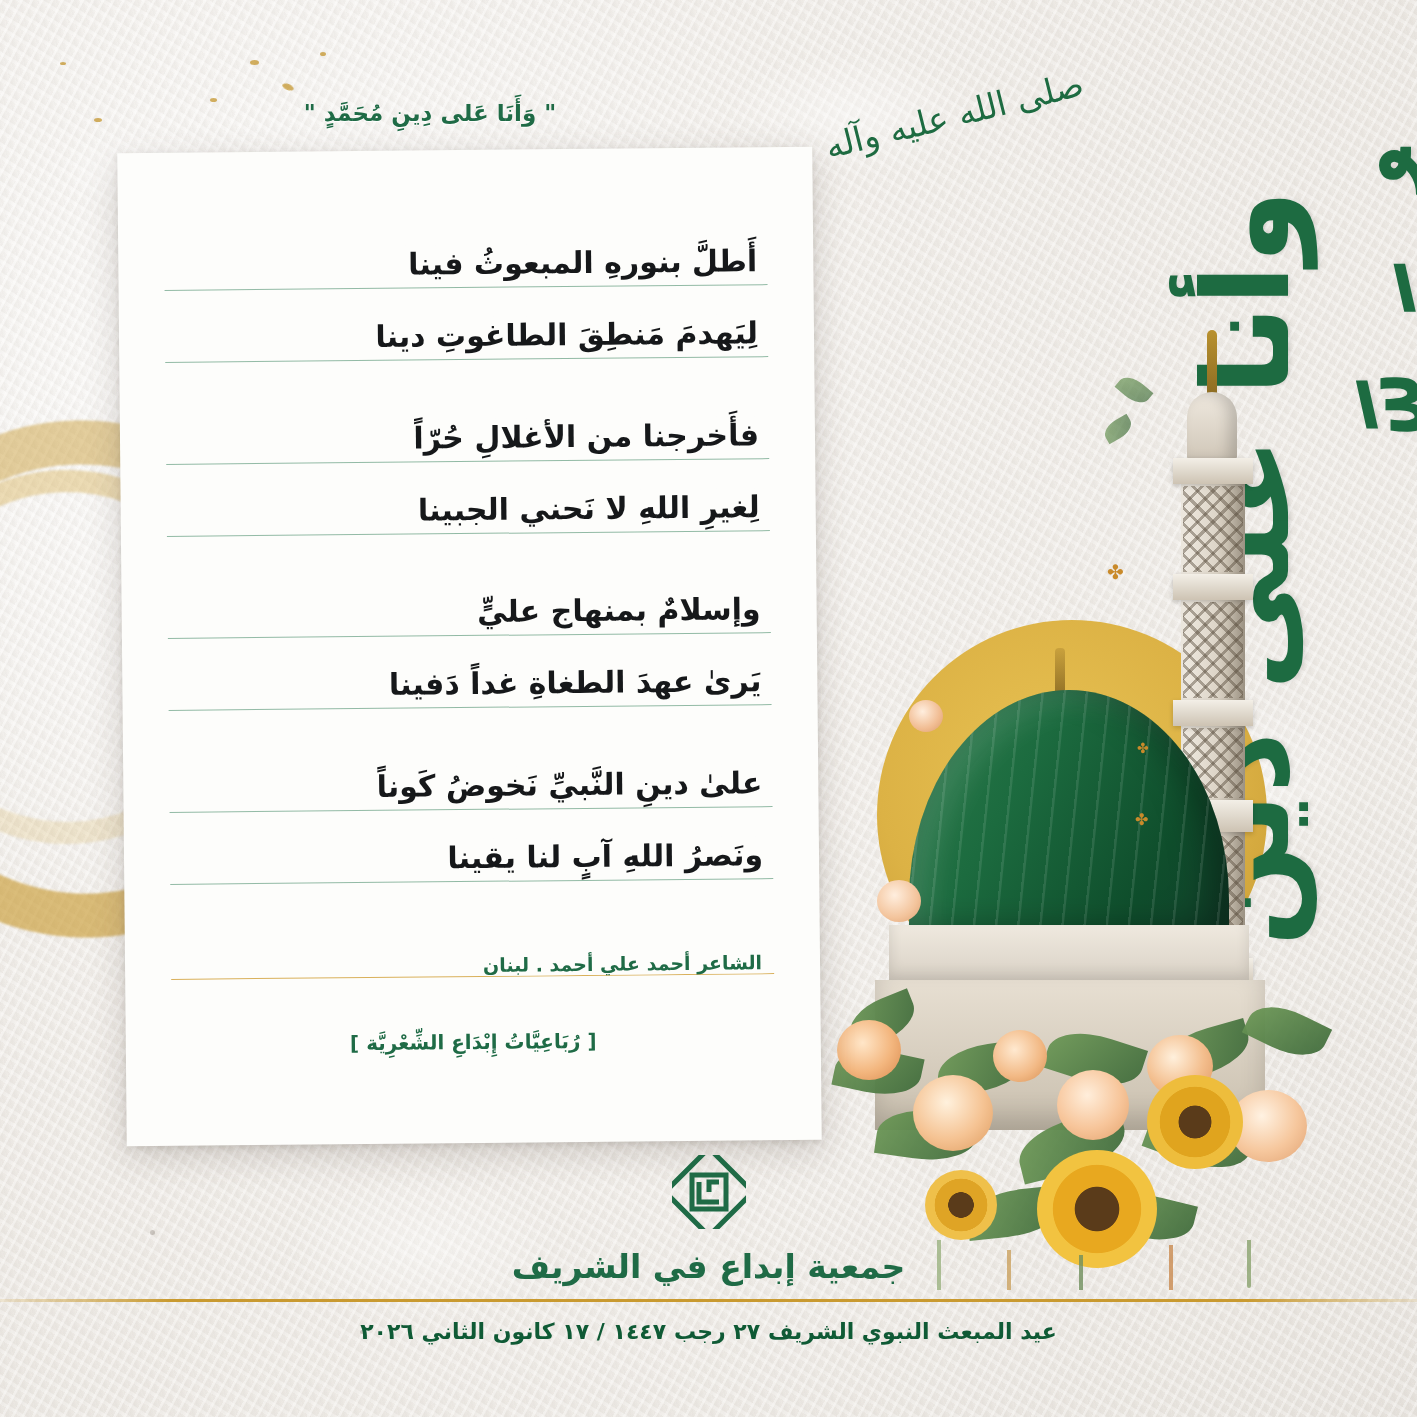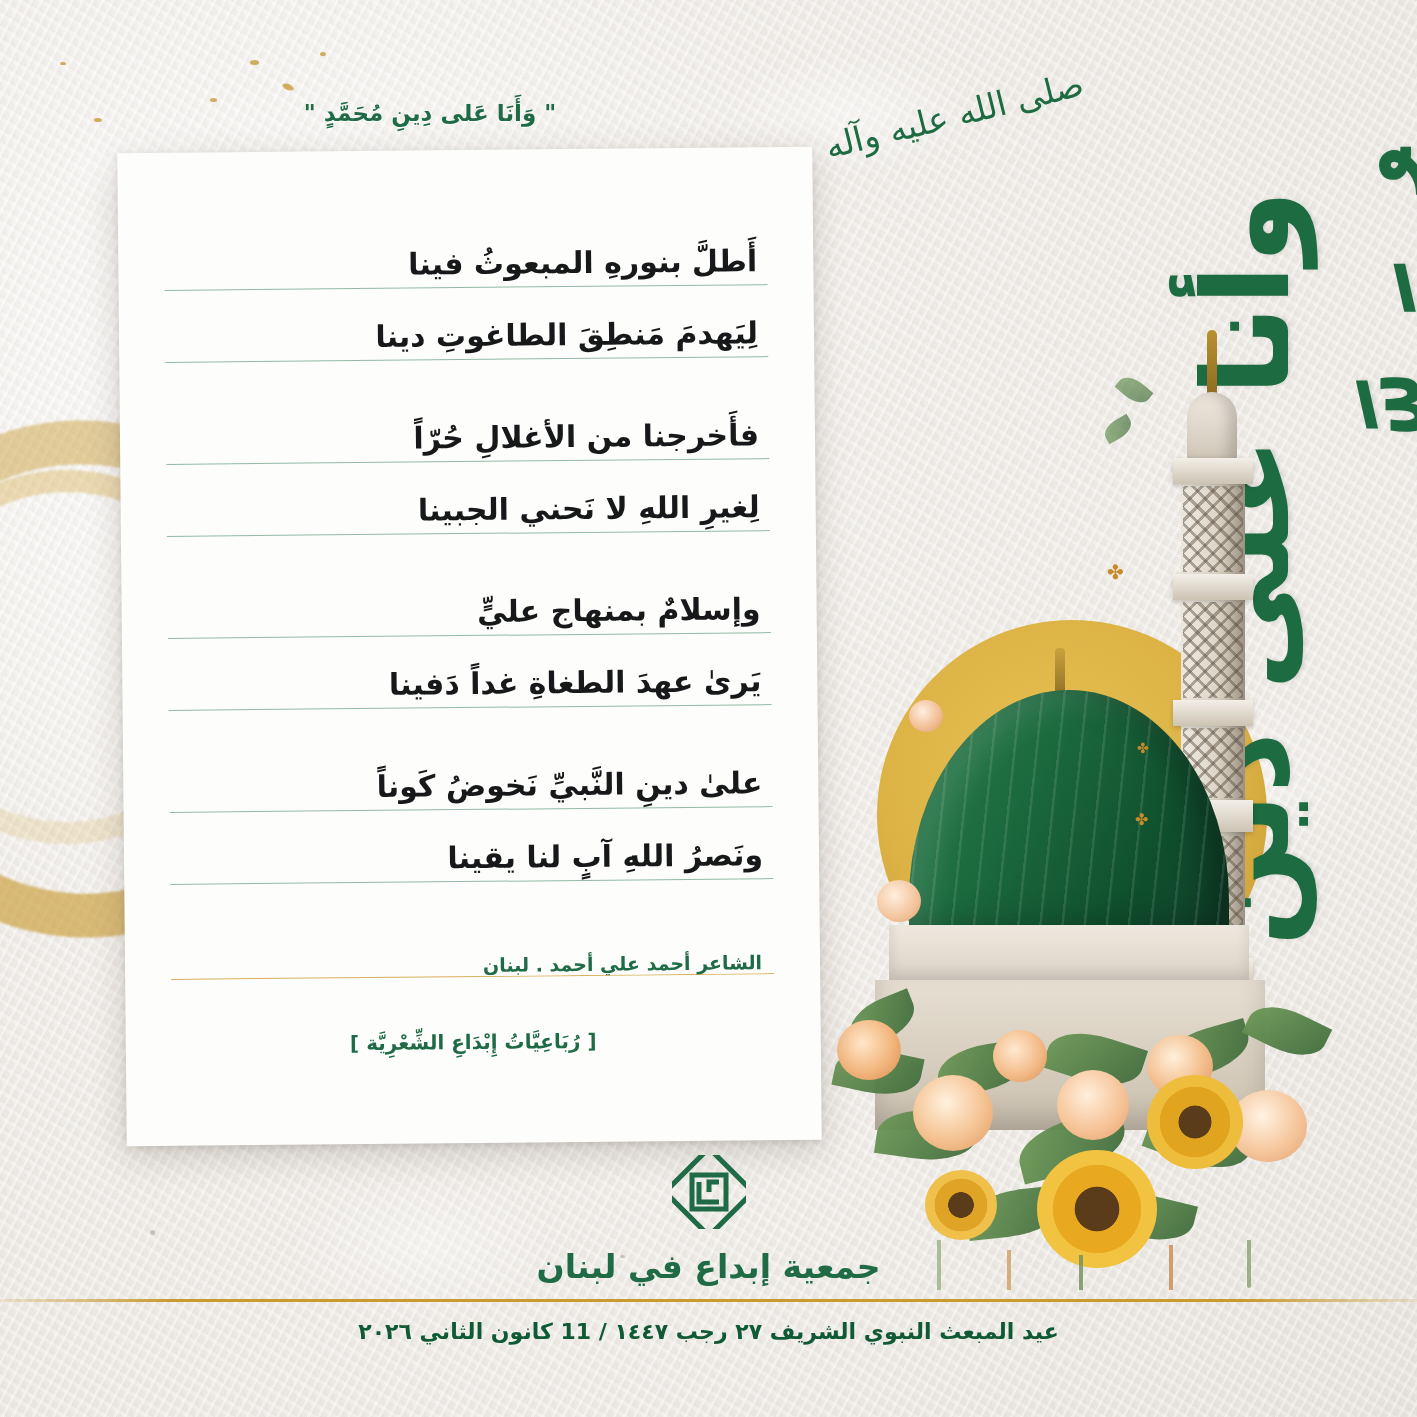--- a/index.html
+++ b/index.html
@@ -570,18 +570,18 @@
         <svg width="74" height="74" viewBox="0 0 74 74" aria-hidden="true">
           <g fill="none" stroke="#1f6b46" stroke-width="5">
             <rect x="6" y="6" width="62" height="62" transform="rotate(45 37 37)"></rect>
             <rect x="20" y="20" width="34" height="34"></rect>
             <path d="M27 27 L27 47 L47 47"></path>
             <path d="M47 27 L37 27 L37 37"></path>
           </g>
         </svg>
       </div>
     </div>
-    <div class="org-name">جمعية إبداع في لبنان</div>
+    <div class="org-name">جمعية إبداع في الشريف</div>
     <div class="gold-rule"></div>
-    <div class="occasion">عيد المبعث النبوي الشريف ٢٧ رجب ١٤٤٧ / 11 كانون الثاني ٢٠٢٦</div>
+    <div class="occasion">عيد المبعث النبوي الشريف ٢٧ رجب ١٤٤٧ / ١٧ كانون الثاني ٢٠٢٦</div>
   </div>
 
 </div>
 
 </body></html>

